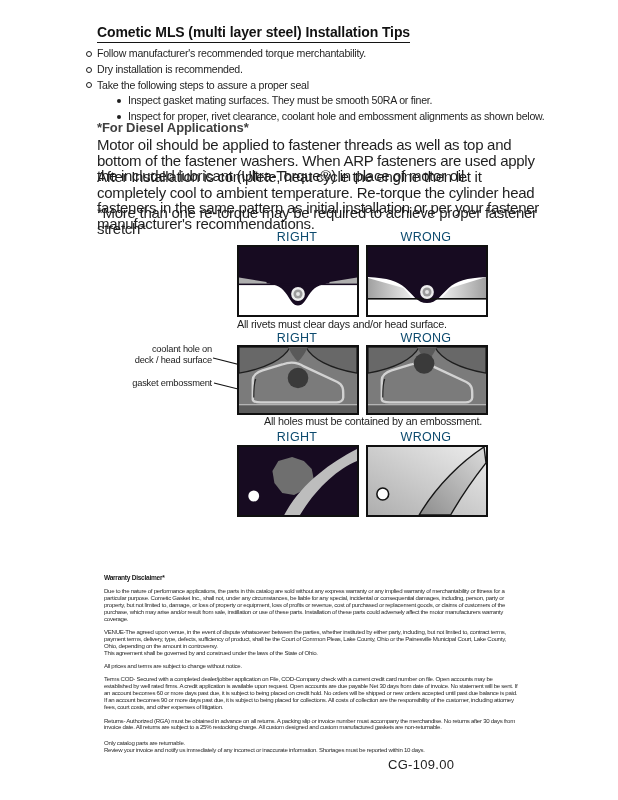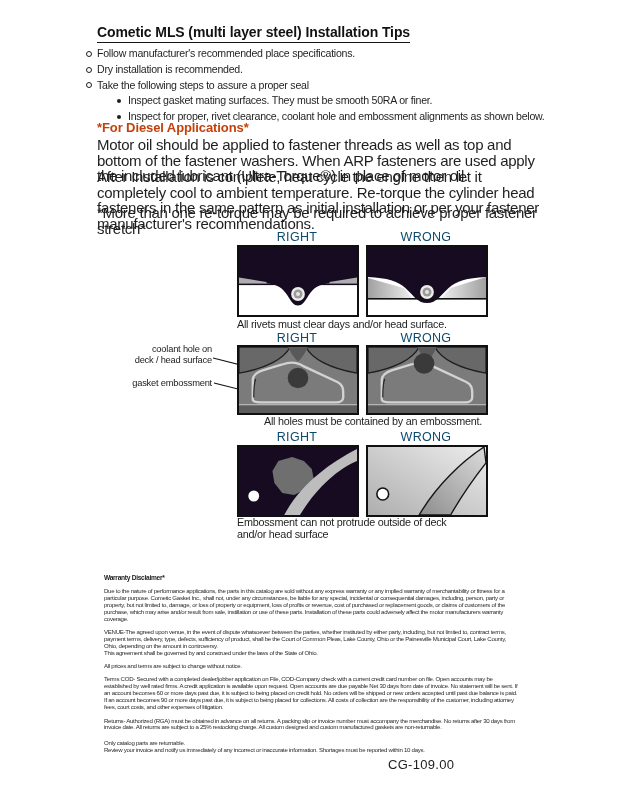--- a/index.html
+++ b/index.html
@@ -13,21 +13,21 @@
   
   .bullets{position:absolute;left:86px;top:46px;font-size:10.6px;letter-spacing:-0.25px;
            line-height:15.8px;white-space:nowrap;}
   .b-row{display:flex;align-items:baseline;}
   .b-row.sub{margin-left:31px;}
   .marker-wrap{width:11px;display:flex;justify-content:flex-start;align-items:center;align-self:center;}
   .marker-circle{width:4px;height:4px;border:1.1px solid #1f1f1f;border-radius:50%;}
   .marker-dot{width:4.2px;height:4.2px;background:#1f1f1f;border-radius:50%;}
 
   
-  .diesel-h{position:absolute;left:97px;top:120px;font-size:13px;font-weight:bold;color:#c2410c;letter-spacing:-0.1px;}
+  .diesel-h{position:absolute;left:97px;top:120px;font-size:13px;font-weight:bold;color:#404040;letter-spacing:-0.1px;}
   .body-para{position:absolute;left:97px;width:448px;font-size:15px;line-height:15.6px;letter-spacing:-0.28px;}
   .p1{top:137px;} .p2{top:169px;} .note{top:205px;}
 
   
   .fig-label{position:absolute;width:120px;text-align:center;font-size:12.5px;color:#0c4a6e;letter-spacing:0.3px;}
   .fig-box{position:absolute;width:122px;height:72px;border:2px solid #101010;box-sizing:border-box;background:#fff;}
   .fig-box svg{display:block;width:100%;height:100%;}
   .fig-caption{position:absolute;left:237px;font-size:10.8px;letter-spacing:-0.25px;line-height:11.5px;white-space:nowrap;}
 
   .ann{position:absolute;left:96px;width:116px;text-align:right;font-size:9.3px;line-height:10.6px;
@@ -50,21 +50,21 @@
 
 <div class="page">
 
   <div class="title">Cometic MLS (multi layer steel) Installation Tips</div>
 
   <div class="bullets">
     <div class="b-row">
       <span class="marker-wrap">
           <span class="marker-circle"></span>
         </span>
-      <span>Follow manufacturer's recommended place specifications.</span>
+      <span>Follow manufacturer's recommended torque merchantability.</span>
     </div>
     <div class="b-row">
       <span class="marker-wrap">
           <span class="marker-circle"></span>
         </span>
       <span>Dry installation is recommended.</span>
     </div>
     <div class="b-row">
       <span class="marker-wrap">
           <span class="marker-circle"></span>
@@ -198,24 +198,20 @@
           <stop offset="0" stop-color="#8d8d8d"></stop>
             <stop offset="1" stop-color="#dcdcdc"></stop>
         </linearGradient>
       </defs>
       <rect width="120" height="68" fill="url(#gBg3)"></rect>
       <path d="M118 0 C96 14 70 38 52 68 L84 68 C98 44 112 26 120 16 Z" fill="url(#gBand3)" stroke="#151515" stroke-width="1.4"></path>
       <circle cx="15" cy="47" r="6" fill="#ffffff" stroke="#131313" stroke-width="1.6"></circle>
     </svg>
   </div>
 
-  <div class="fig-caption" style="top:517px;">
-    <div>Embossment can not protrude outside of deck</div>
-    <div>and/or head surface</div>
-  </div>
 
   <div class="warranty">
     <div class="wh">Warranty Disclaimer*</div>
     <div class="wp">Due to the nature of performance applications, the parts in this catalog are sold without any express warranty or any implied warranty of merchantability or fitness for a particular purpose.  Cometic Gasket Inc., shall not, under any circumstances, be liable for any special, incidental or consequential damages, including, person, party or property, but not limited to, damage, or loss of property or equipment, loss of profits or revenue, cost of purchased or replacement goods, or claims of customers of the purchase, which may arise and/or result from sale, instillation or use of these parts.  Installation of these parts could adversely affect the motor manufacturers warranty coverage.</div>
     <div class="wp-tight">VENUE-The agreed upon venue, in the event of dispute whatsoever between the parties, whether instituted by either party, including, but not limited to, contract terms, payment terms, delivery, type, defects, sufficiency of product, shall be the Court of Common Pleas, Lake County, Ohio or the Painesville Municipal Court, Lake County, Ohio, depending on the amount in controversy.</div>
     <div class="wp">This agreement shall be governed by and construed under the laws of the State of Ohio.</div>
     <div class="wp">All prices and terms are subject to change without notice.</div>
     <div class="wp">Terms COD- Secured with a completed dealer/jobber application on File, COD-Company check with a current credit card number on file.  Open accounts may be established by well rated firms.  A credit application is available upon request.  Open accounts are due payable Net 30 days from date of invoice.  No statement will be sent.  If an account becomes 60 or more days past due, it is subject to being placed on credit hold.  No orders will be shipped or new orders accepted until past due balance is paid.  If an account becomes 90 or more days past due, it is subject to being placed for collections.  All costs of collection are the responsibility of the customer, including attorney fees, court costs, and other expenses of litigation.</div>
     <div class="wp-gap">Returns- Authorized (RGA) must be obtained in advance on all returns.  A packing slip or invoice number must accompany the merchandise.  No returns after 30 days from invoice date.  All returns are subject to a 25% restocking charge.  All custom designed and custom manufactured gaskets are non-returnable.</div>
     <div class="wp-tight">Only catalog parts are returnable.</div>

